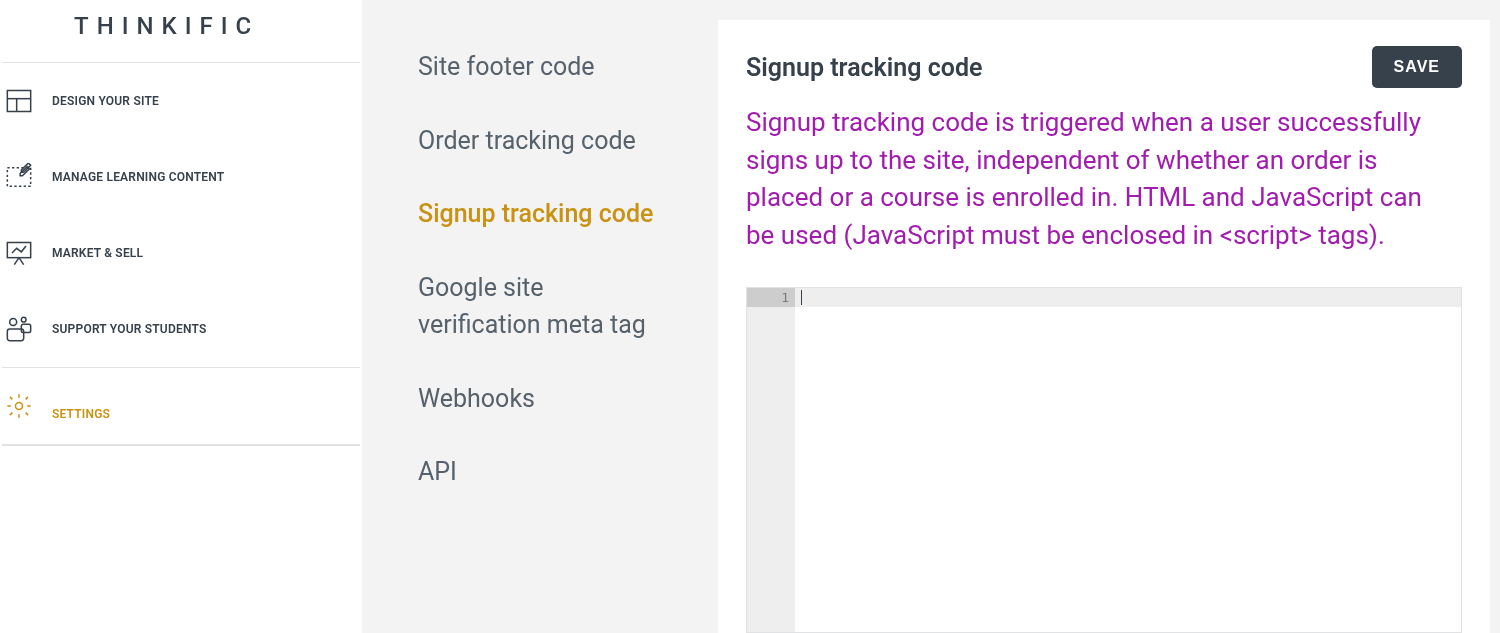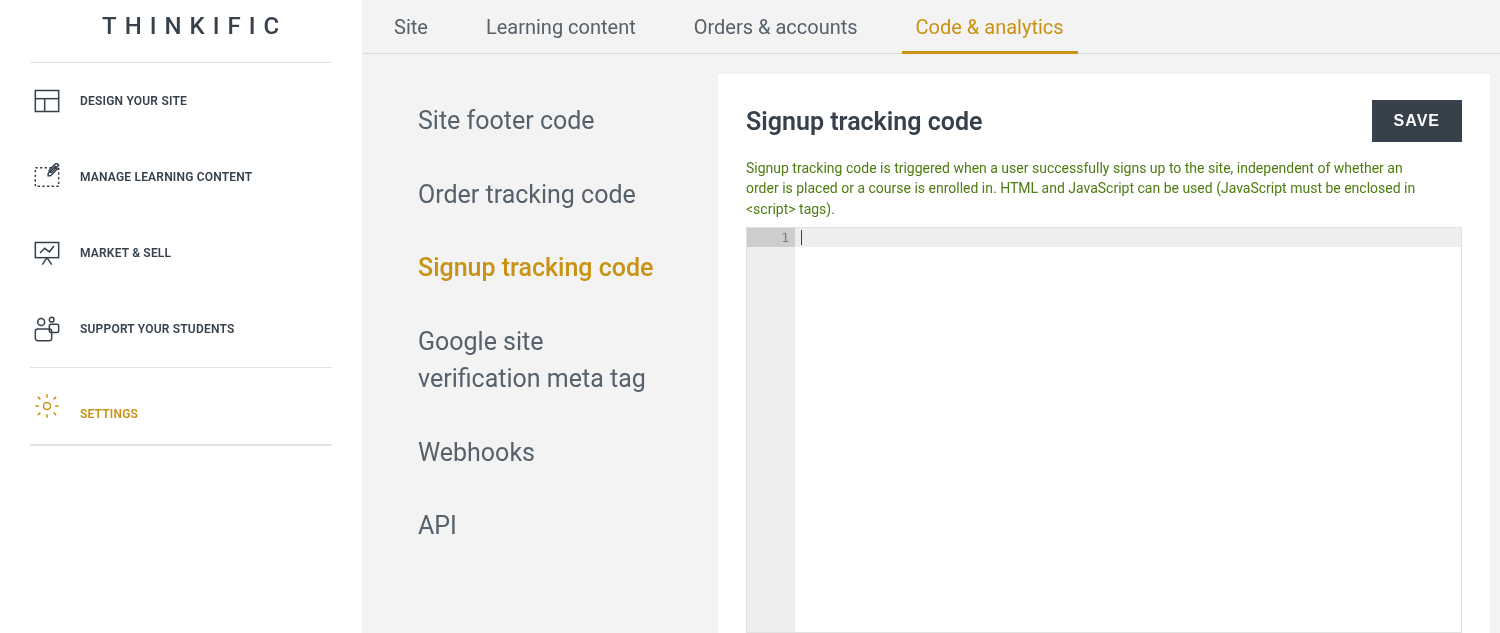--- a/index.html
+++ b/index.html
@@ -10,21 +10,21 @@
     width: 1500px;
     height: 633px;
     overflow: hidden;
     display: flex;
   }
 
   
   .sidebar {
     width: 362px;
     background: #fff;
-    padding: 0 30px;
+    padding: 0 2px;
     flex-shrink: 0;
   }
   .logo {
     padding: 12px 0 22px 72px;
     font-size: 24px;
     font-weight: 500;
     letter-spacing: 8px;
     color: #36414c;
   }
   .side-divider {
@@ -135,29 +135,29 @@
     font-weight: 600;
     color: #36414c;
   }
   .save-btn {
     background: #36414c;
     color: #fff;
     font-size: 16px;
     font-weight: 700;
     letter-spacing: 1px;
     border: none;
-    border-radius: 0;
+    border-radius: 5px;
     padding: 12px 22px;
     cursor: pointer;
   }
   .panel-desc {
-    font-size: 14px;
-    color: #4d7c0f;
+    font-size: 26px;
+    color: #a21caf;
     line-height: 1.45;
-    margin-bottom: 8px;
+    margin-bottom: 32px;
     max-width: 680px;
   }
 
   
   .code-editor {
     display: flex;
     border: 1px solid #e0e2e4;
     flex: 1;
     font-family: "Consolas", "Monaco", monospace;
     font-size: 14px;
@@ -262,34 +262,20 @@
   </div>
 
   <div class="side-divider"></div>
 
 
   <div class="side-divider"></div>
 </aside>
 
 <main class="main">
 
-  <nav class="tabs">
-    <div class="tab">
-      <span>Site</span>
-    </div>
-    <div class="tab">
-      <span>Learning content</span>
-    </div>
-    <div class="tab">
-      <span>Orders &amp; accounts</span>
-    </div>
-    <div class="tab active">
-      <span>Code &amp; analytics</span>
-    </div>
-  </nav>
 
   <div class="content-row">
 
     <nav class="sub-side">
       <div class="sub-item">
         <span>Site footer code</span>
       </div>
       <div class="sub-item">
         <span>Order tracking code</span>
       </div>

